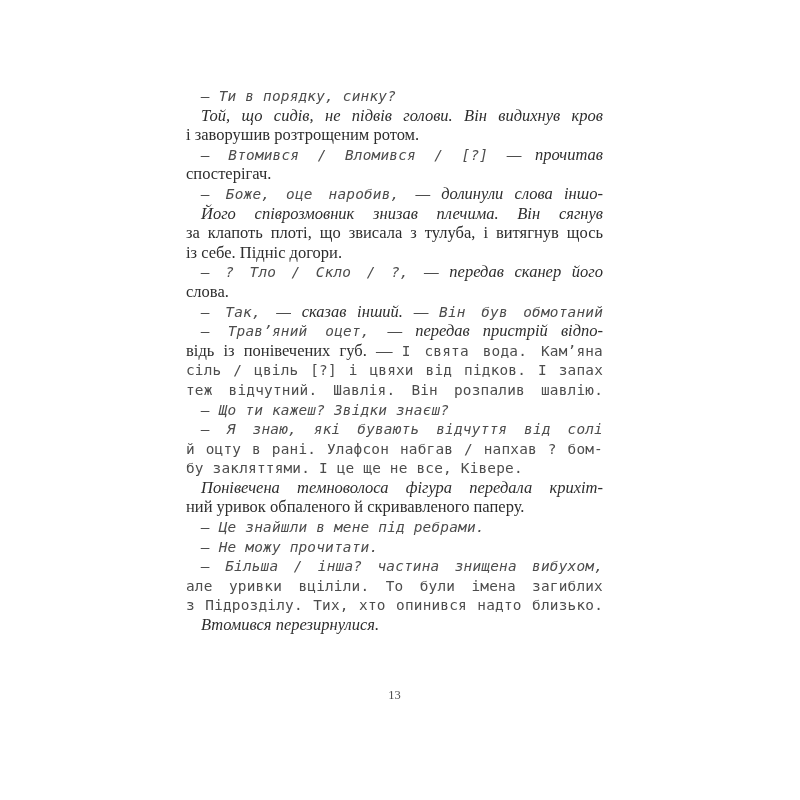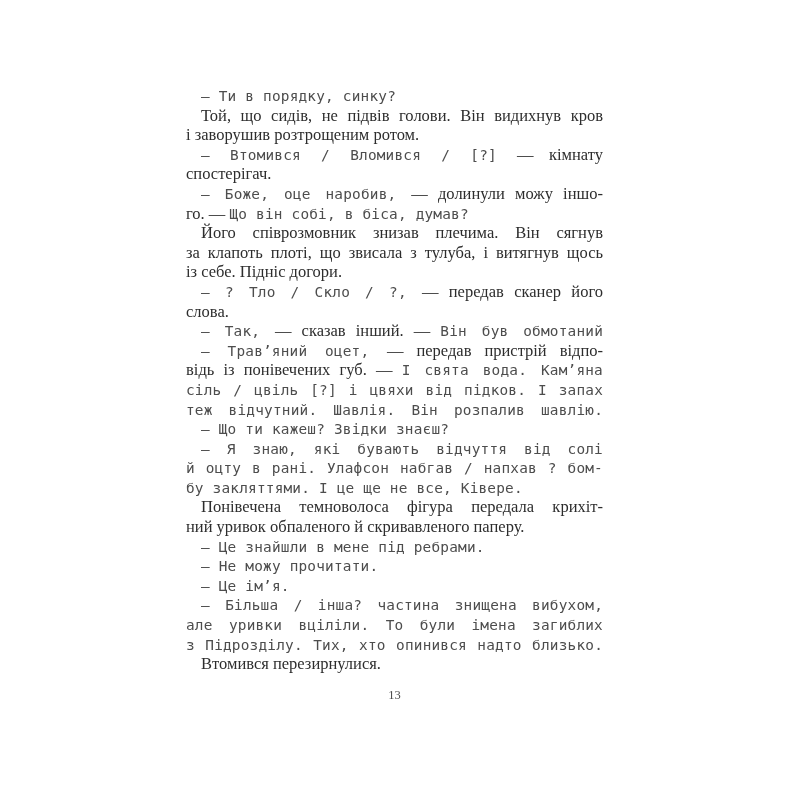--- a/index.html
+++ b/index.html
@@ -25,20 +25,21 @@
     height: 19.6px;
     text-align: left;
     white-space: normal;
   }
   .line.just {
     text-align: justify;
     text-align-last: justify;
   }
   .line.ind {
     text-indent: 15px;
+    font-style: italic;
   }
   .seg-serif {
     font-family: "Liberation Serif", serif;
     font-size: 16.5px;
     color: var(--serif-color, #2d2d2d);
   }
   .seg-mono {
     font-family: "DejaVu Sans Mono", "Liberation Mono", monospace;
     font-size: 14.4px;
     letter-spacing: 0.2px;
@@ -56,42 +57,40 @@
   }
 </style>
 </head>
 <body>
 
 <div class="book-page">
   <div class="text-column">
       <div class="line ind"><span class="seg-mono">— Ти в порядку, синку?</span></div>
       <div class="line ind just"><span class="seg-serif">Той, що сидів, не підвів голови. Він видихнув кров</span></div>
       <div class="line"><span class="seg-serif">і заворушив розтрощеним ротом.</span></div>
-      <div class="line ind just"><span class="seg-mono">— Втомився / Вломився / [?] </span><span class="seg-serif">— кімнату</span></div>
+      <div class="line ind just"><span class="seg-mono">— Втомився / Вломився / [?] </span><span class="seg-serif">— прочитав</span></div>
       <div class="line"><span class="seg-serif">спостерігач.</span></div>
-      <div class="line ind just"><span class="seg-mono">— Боже, оце наробив, </span><span class="seg-serif">— долинули можу іншо-</span></div>
-      <div class="line"><span class="seg-serif">го. — </span><span class="seg-mono">Що він собі, в біса, думав?</span></div>
+      <div class="line ind just"><span class="seg-mono">— Боже, оце наробив, </span><span class="seg-serif">— долинули слова іншо-</span></div>
       <div class="line ind just"><span class="seg-serif">Його співрозмовник знизав плечима. Він сягнув</span></div>
       <div class="line just"><span class="seg-serif">за клапоть плоті, що звисала з тулуба, і витягнув щось</span></div>
       <div class="line"><span class="seg-serif">із себе. Підніс догори.</span></div>
       <div class="line ind just"><span class="seg-mono">— ? Тло / Скло / ?, </span><span class="seg-serif">— передав сканер його</span></div>
       <div class="line"><span class="seg-serif">слова.</span></div>
       <div class="line ind just"><span class="seg-mono">— Так, </span><span class="seg-serif">— сказав інший. — </span><span class="seg-mono">Він був обмотаний</span></div>
       <div class="line ind just"><span class="seg-mono">— Трав’яний оцет, </span><span class="seg-serif">— передав пристрій відпо-</span></div>
       <div class="line just"><span class="seg-serif">відь із понівечених губ. — </span><span class="seg-mono">І свята вода. Кам’яна</span></div>
       <div class="line just"><span class="seg-mono">сіль / цвіль [?] і цвяхи від підков. І запах</span></div>
       <div class="line just"><span class="seg-mono">теж відчутний. Шавлія. Він розпалив шавлію.</span></div>
       <div class="line ind"><span class="seg-mono">— Що ти кажеш? Звідки знаєш?</span></div>
       <div class="line ind just"><span class="seg-mono">— Я знаю, які бувають відчуття від солі</span></div>
       <div class="line just"><span class="seg-mono">й оцту в рані. Улафсон набгав / напхав ? бом-</span></div>
       <div class="line"><span class="seg-mono">бу закляттями. І це ще не все, Ківере.</span></div>
       <div class="line ind just"><span class="seg-serif">Понівечена темноволоса фігура передала крихіт-</span></div>
       <div class="line"><span class="seg-serif">ний уривок обпаленого й скривавленого паперу.</span></div>
       <div class="line ind"><span class="seg-mono">— Це знайшли в мене під ребрами.</span></div>
       <div class="line ind"><span class="seg-mono">— Не можу прочитати.</span></div>
-      <div class="line ind"><span class="seg-mono">— Це ім’я.</span></div>
       <div class="line ind just"><span class="seg-mono">— Більша / інша? частина знищена вибухом,</span></div>
       <div class="line just"><span class="seg-mono">але уривки вціліли. То були імена загиблих</span></div>
       <div class="line just"><span class="seg-mono">з Підрозділу. Тих, хто опинився надто близько.</span></div>
       <div class="line ind"><span class="seg-serif">Втомився перезирнулися.</span></div>
     </div>
   <div class="page-number">13</div>
 </div>
 
 </body></html>

